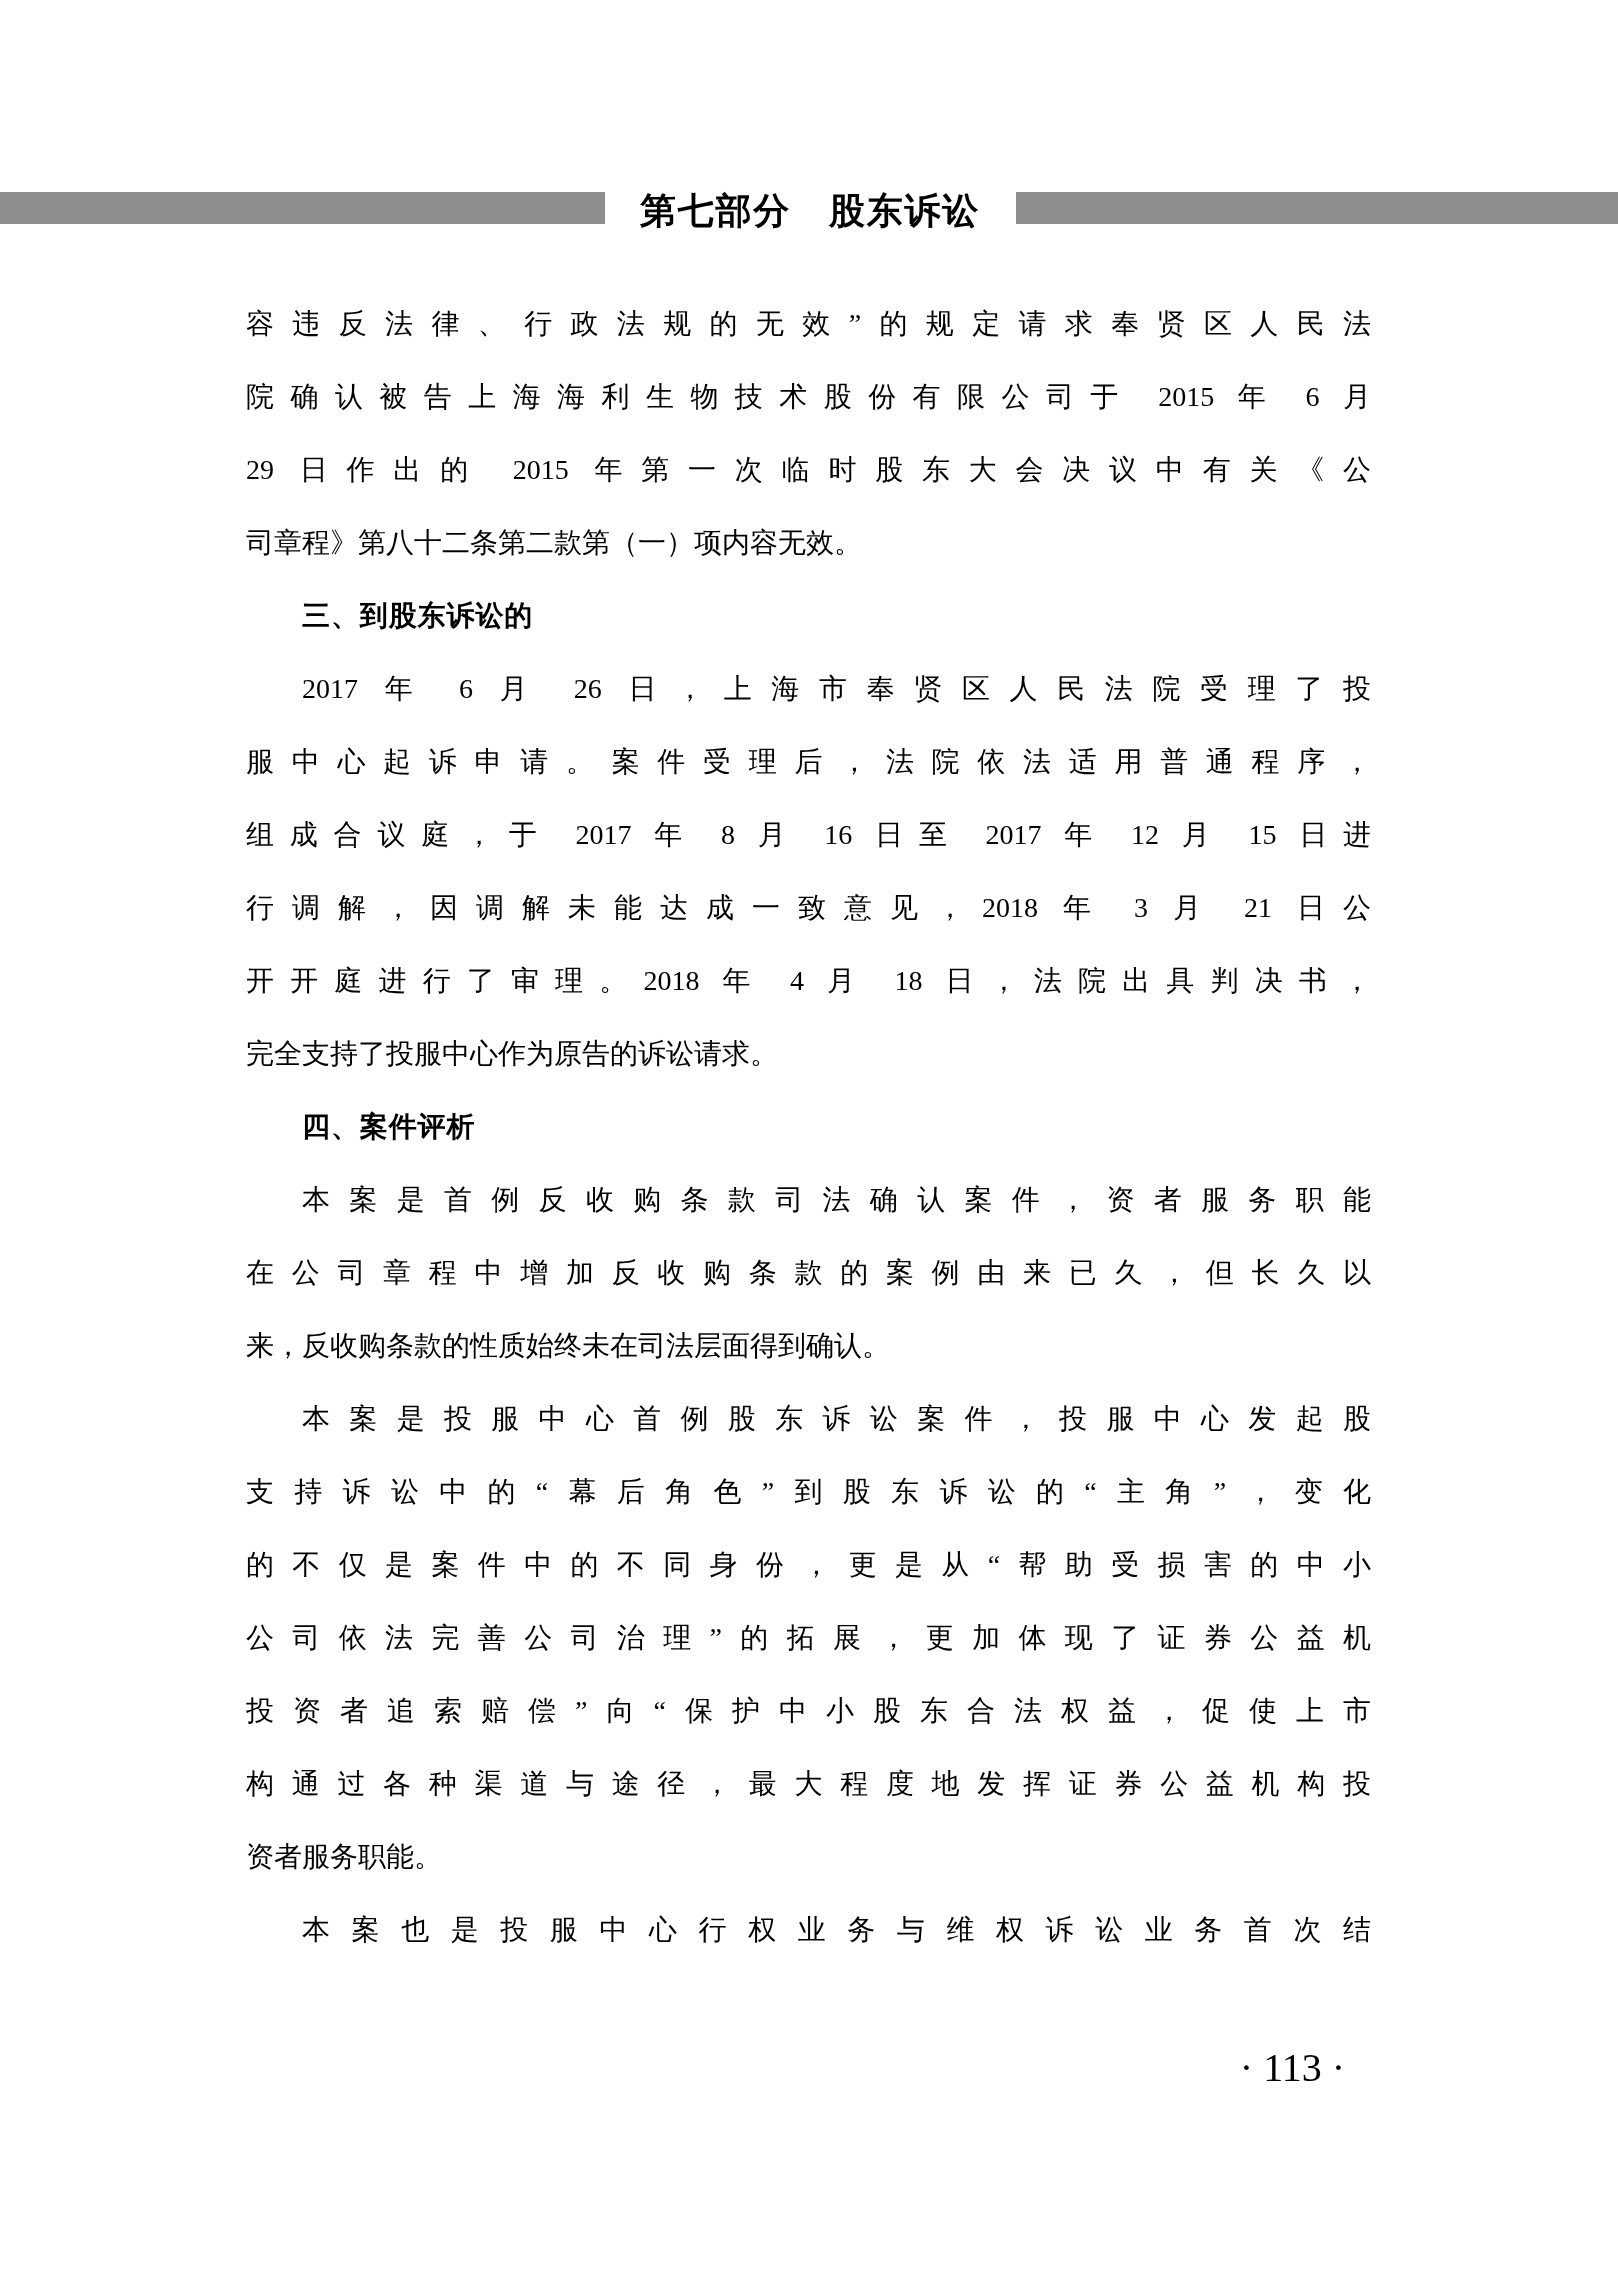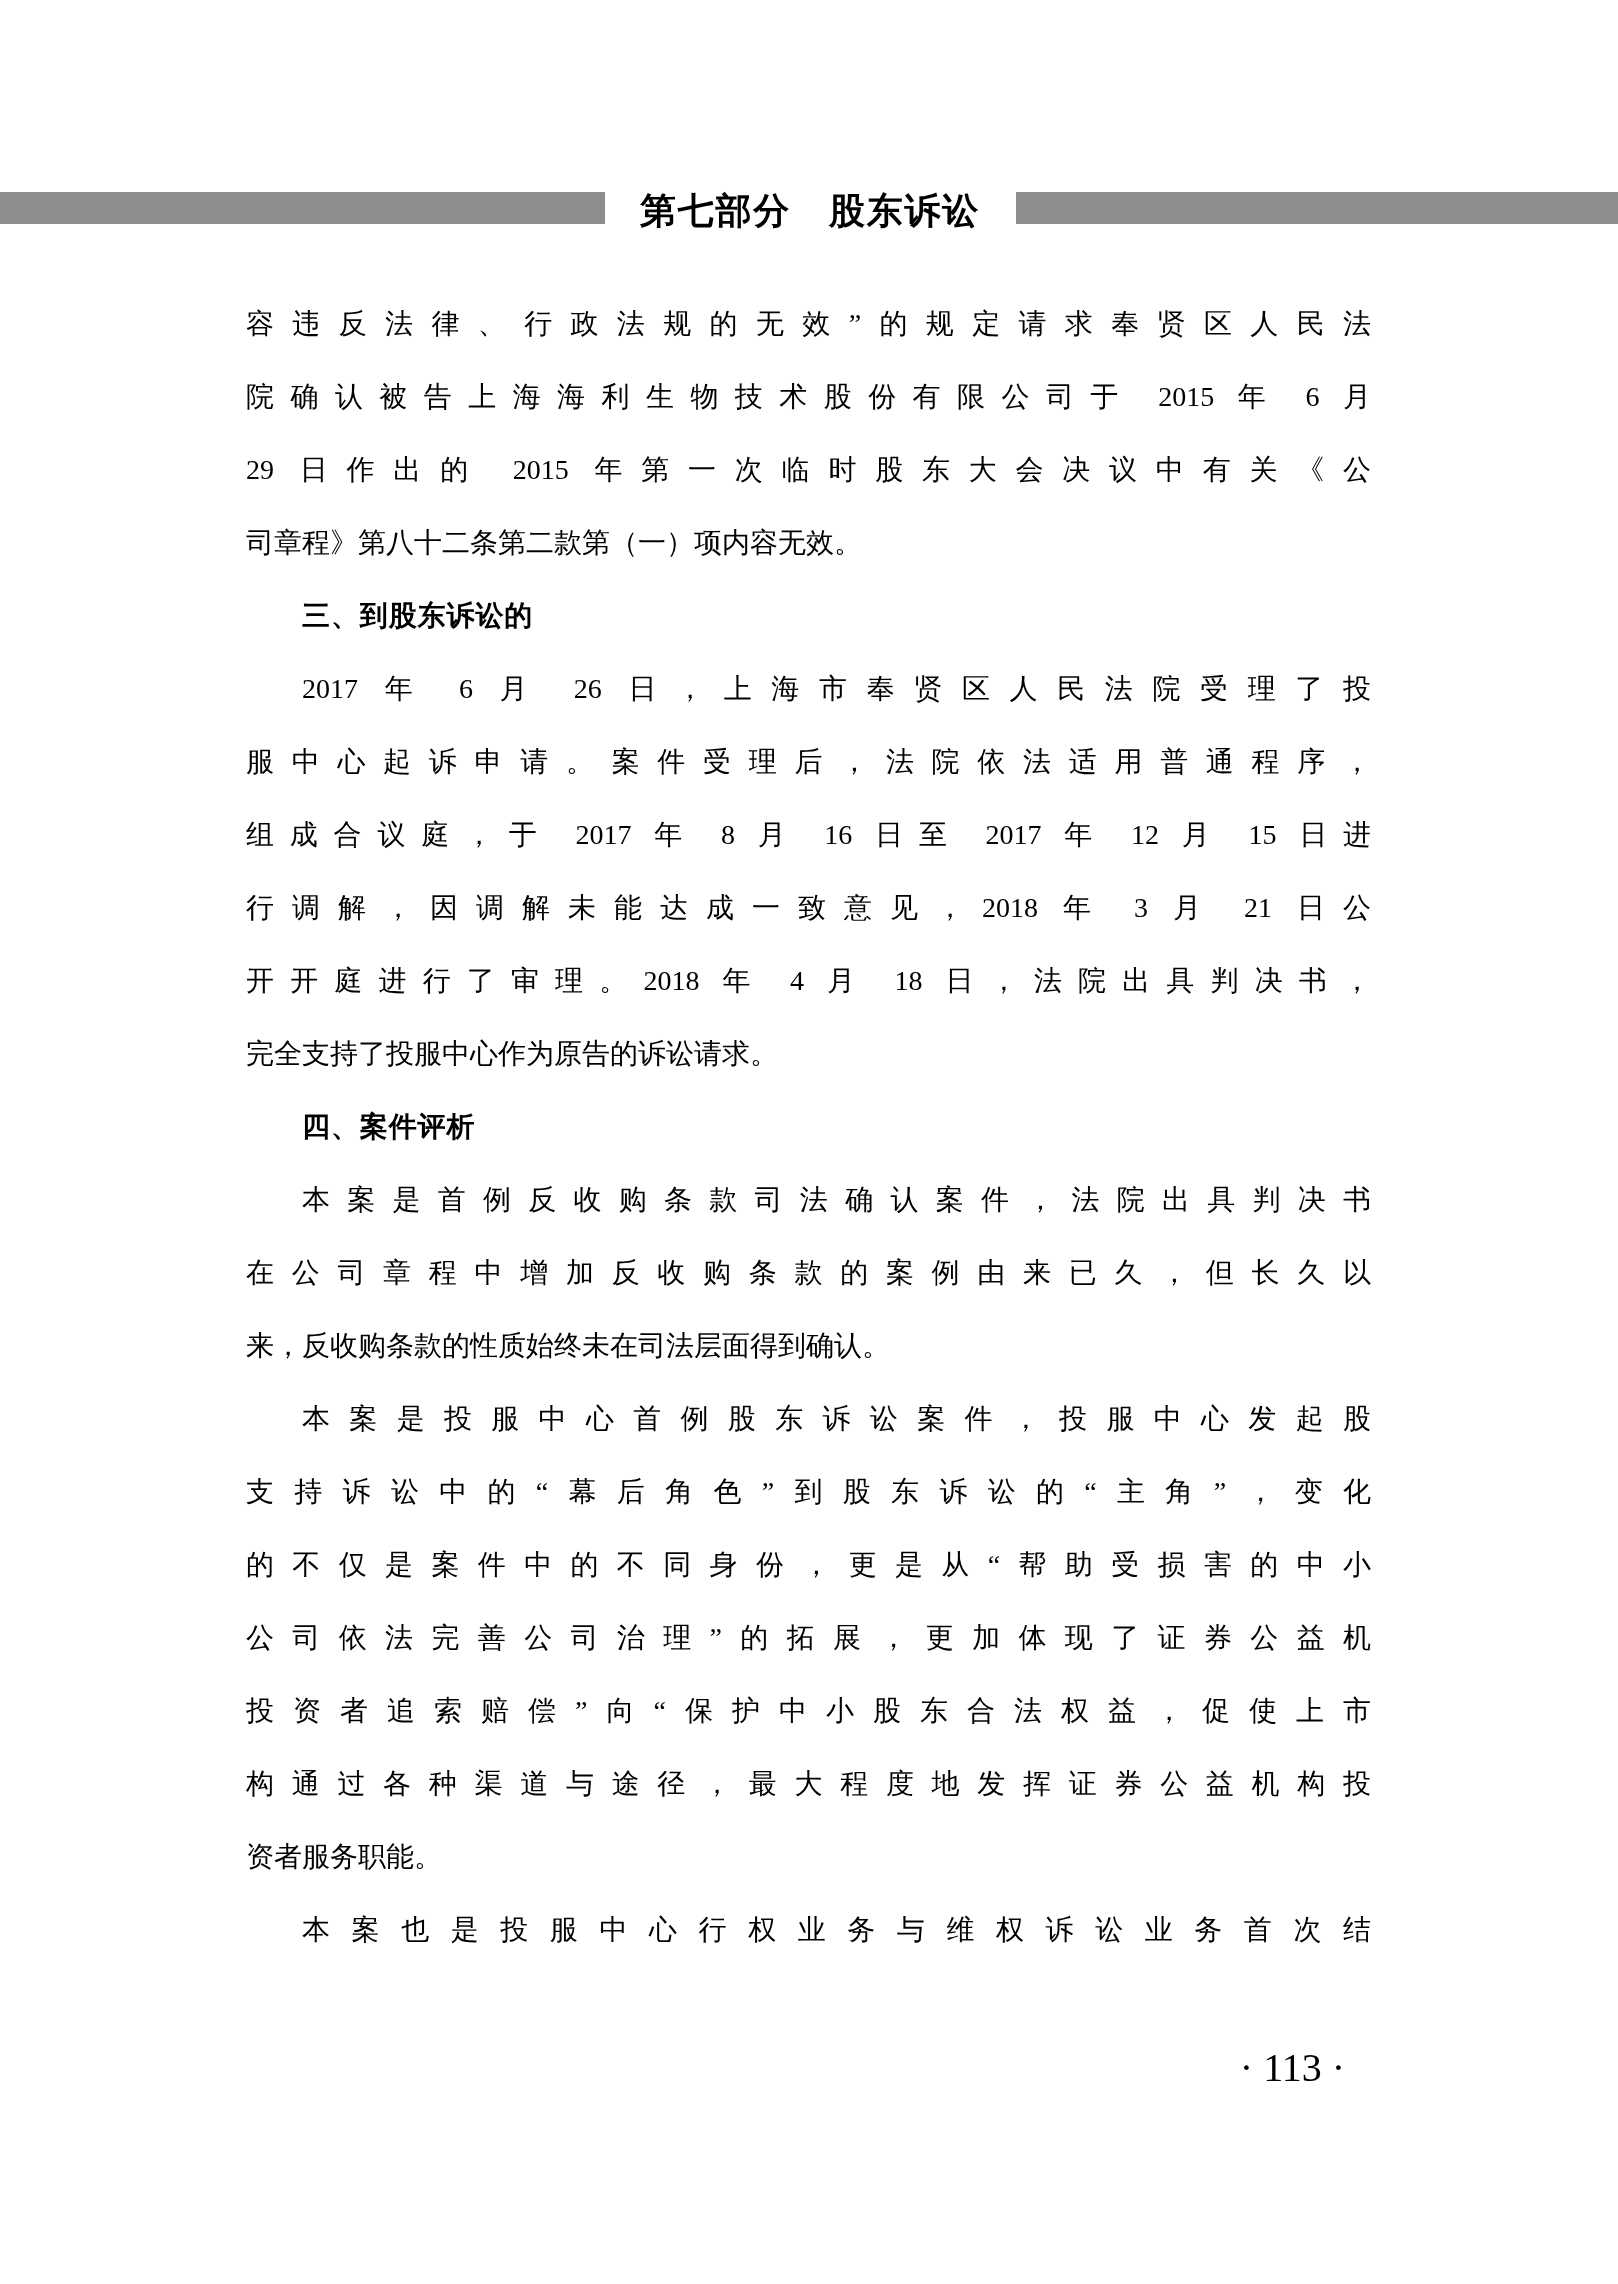--- a/index.html
+++ b/index.html
@@ -91,21 +91,21 @@
       <div class="line full">29 日作出的 2015 年第一次临时股东大会决议中有关《公</div>
       <div class="line end">司章程》第八十二条第二款第（一）项内容无效。</div>
       <div class="line heading">三、到股东诉讼的</div>
       <div class="line full indent">2017 年 6 月 26 日，上海市奉贤区人民法院受理了投</div>
       <div class="line full">服中心起诉申请。案件受理后，法院依法适用普通程序，</div>
       <div class="line full">组成合议庭，于 2017 年 8 月 16 日至 2017 年 12 月 15 日进</div>
       <div class="line full">行调解，因调解未能达成一致意见，2018 年 3 月 21 日公</div>
       <div class="line full">开开庭进行了审理。2018 年 4 月 18 日，法院出具判决书，</div>
       <div class="line end">完全支持了投服中心作为原告的诉讼请求。</div>
       <div class="line heading">四、案件评析</div>
-      <div class="line full indent">本案是首例反收购条款司法确认案件，法院出具判决书</div>
+      <div class="line full indent">本案是首例反收购条款司法确认案件，资者服务职能</div>
       <div class="line full">在公司章程中增加反收购条款的案例由来已久，但长久以</div>
       <div class="line end">来，反收购条款的性质始终未在司法层面得到确认。</div>
       <div class="line full indent">本案是投服中心首例股东诉讼案件，投服中心发起股</div>
       <div class="line full">支持诉讼中的“幕后角色”到股东诉讼的“主角”，变化</div>
       <div class="line full">的不仅是案件中的不同身份，更是从“帮助受损害的中小</div>
       <div class="line full">公司依法完善公司治理”的拓展，更加体现了证券公益机</div>
       <div class="line full">投资者追索赔偿”向“保护中小股东合法权益，促使上市</div>
       <div class="line full">构通过各种渠道与途径，最大程度地发挥证券公益机构投</div>
       <div class="line end">资者服务职能。</div>
       <div class="line full indent">本案也是投服中心行权业务与维权诉讼业务首次结</div>

